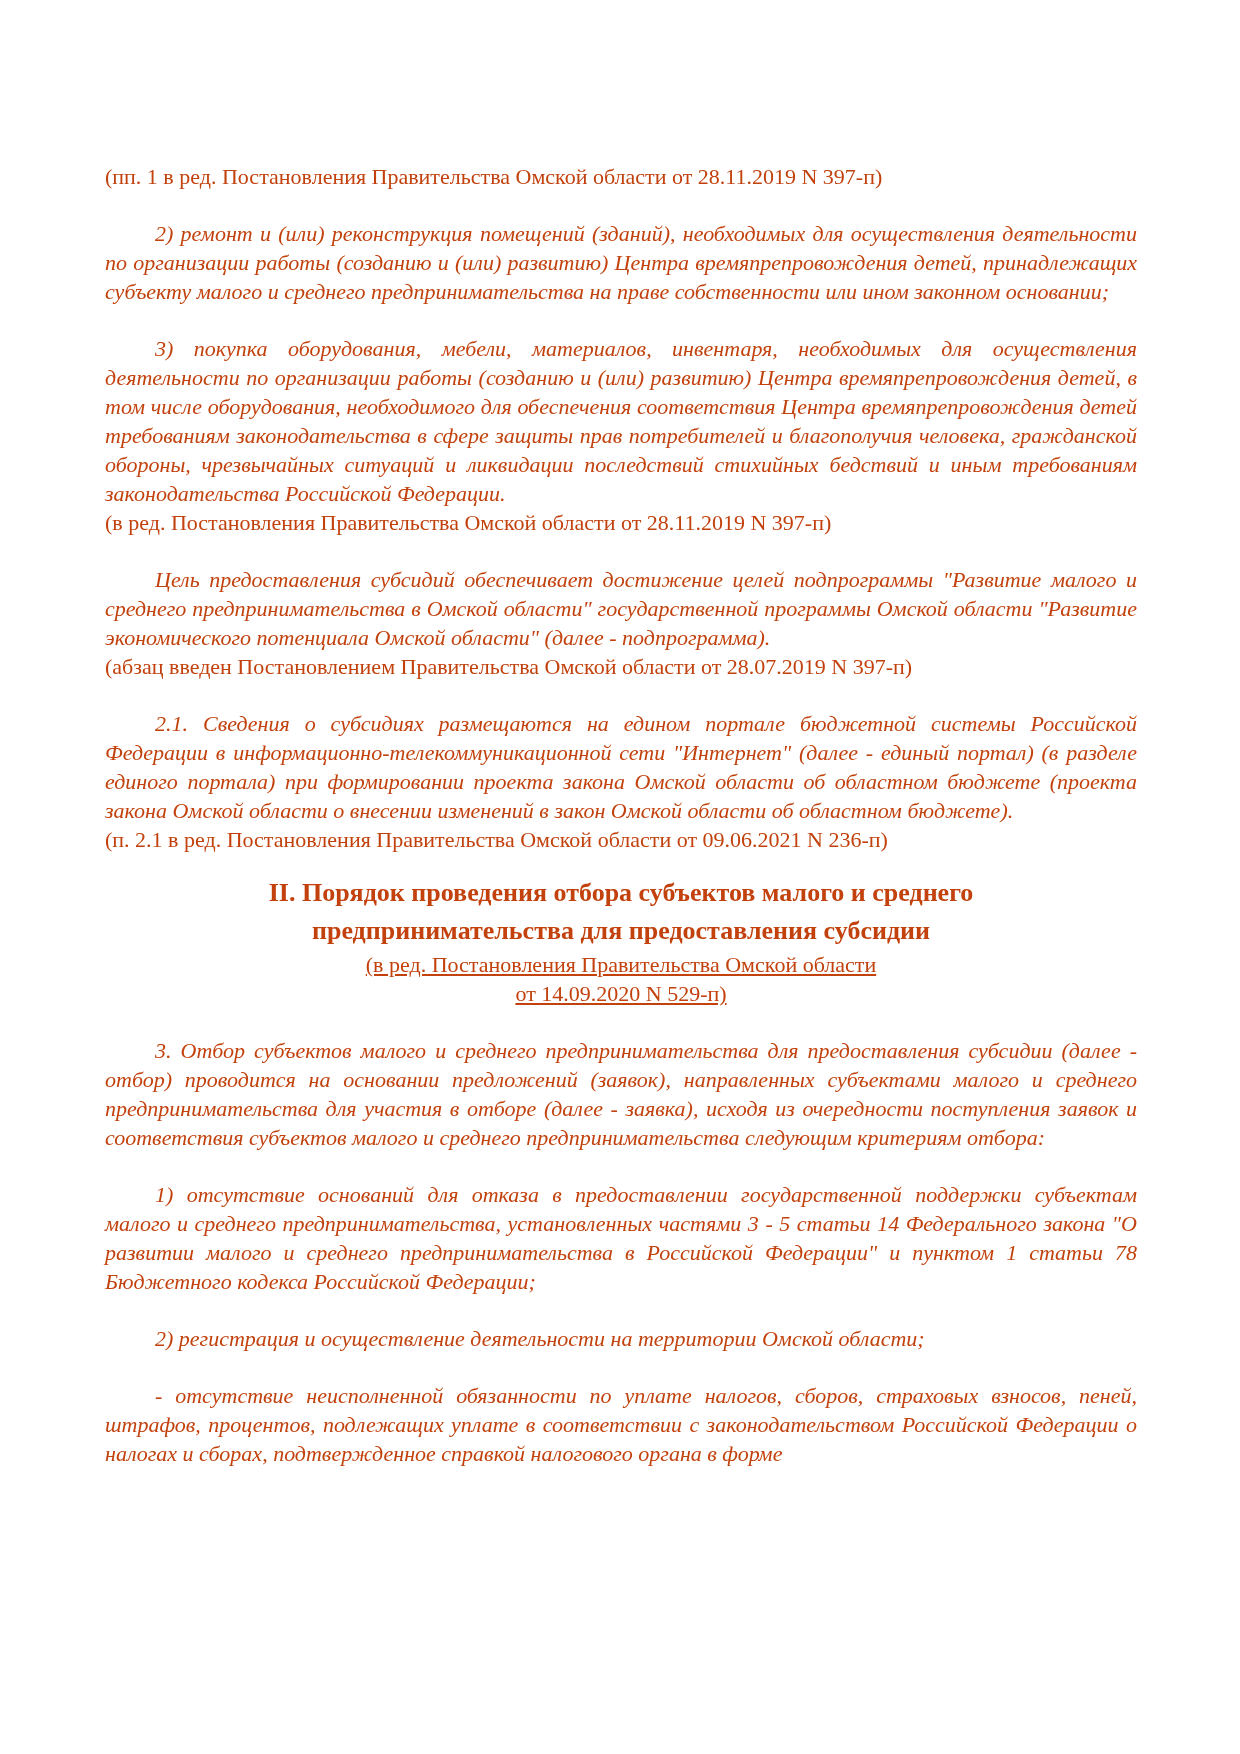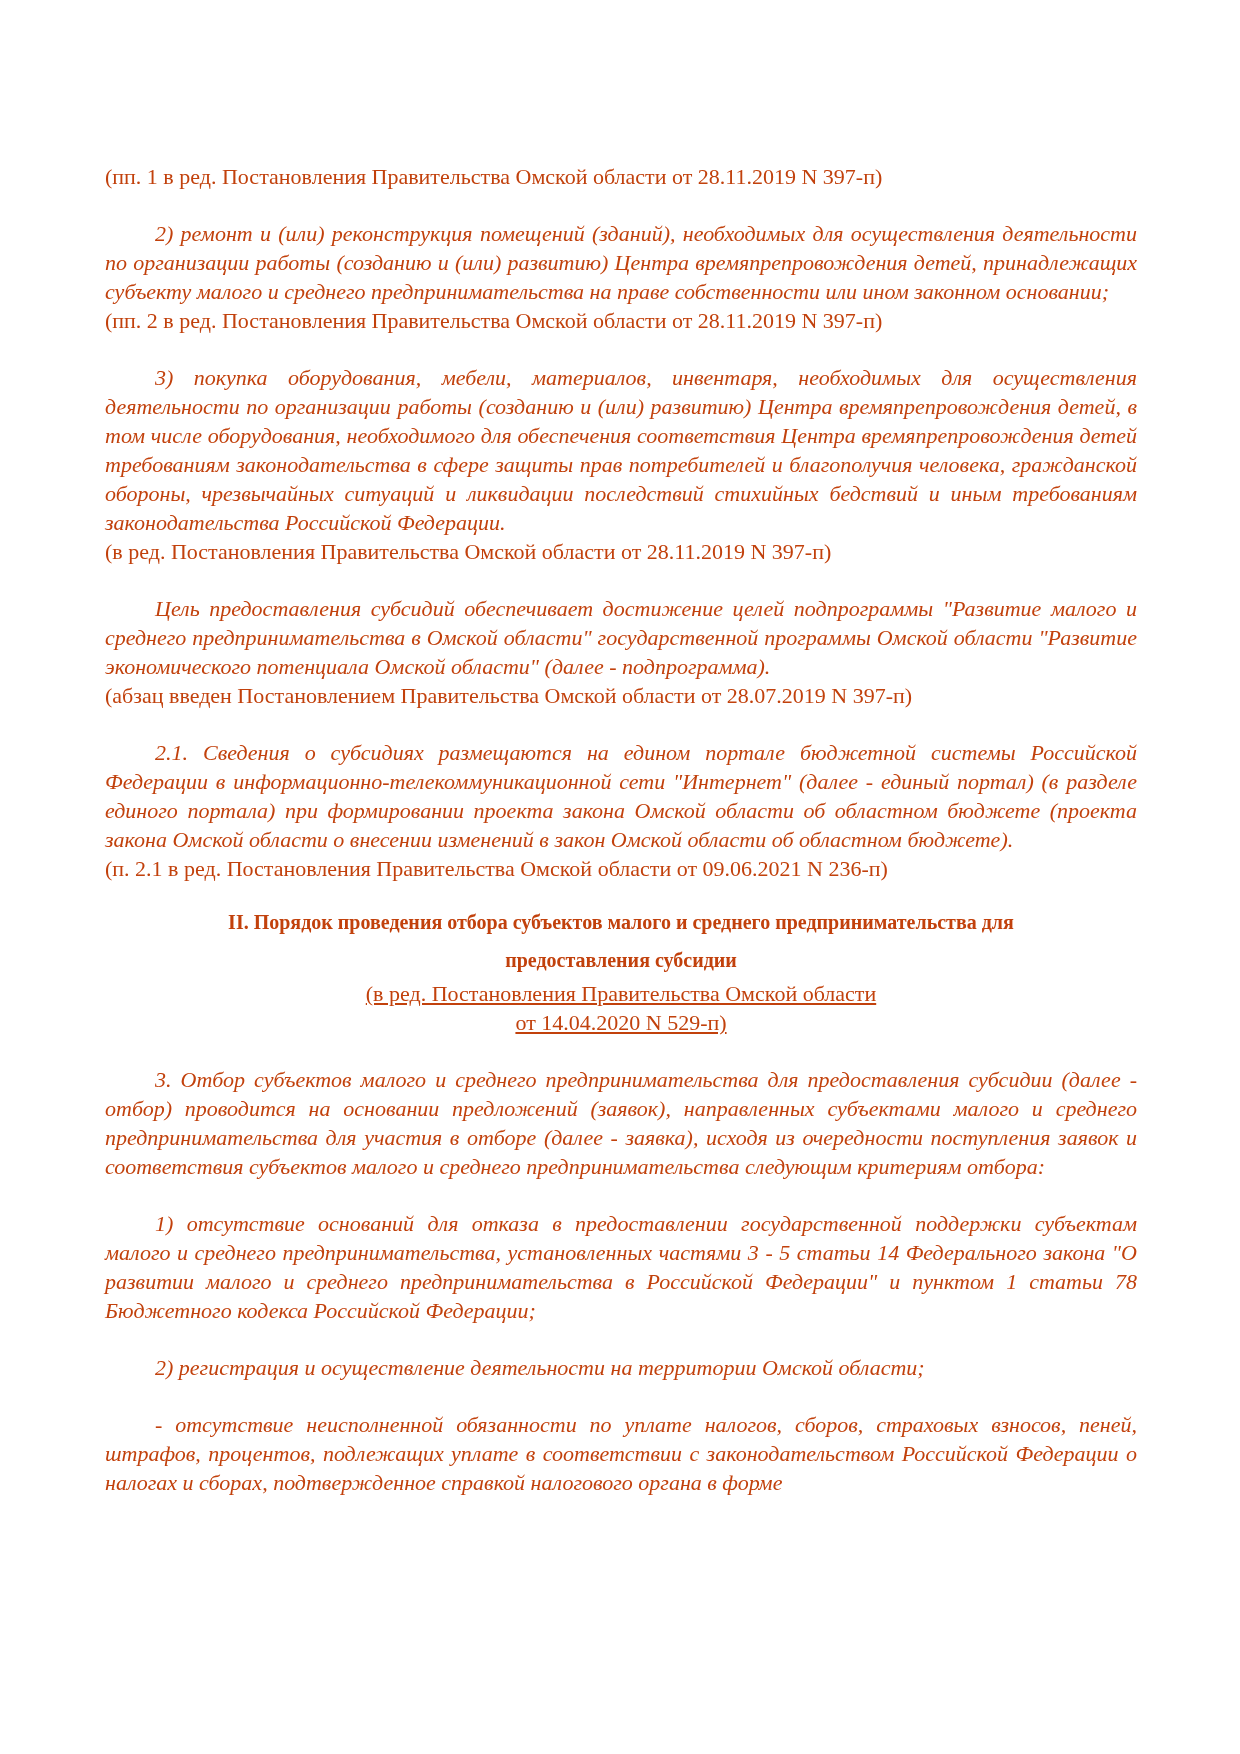--- a/index.html
+++ b/index.html
@@ -30,47 +30,46 @@
   .amend {
     margin: 0;
     text-align: left;
     text-indent: 0;
   }
   .amend.first {
     margin-top: 0;
   }
   .heading {
     font-weight: bold;
-    font-size: 20px;
+    font-size: 26px;
     line-height: 38px;
     text-align: center;
     text-indent: 0;
     max-width: 910px;
     margin: 20px auto 0 auto;
   }
   .hnote {
     margin: 0;
     text-align: center;
     text-indent: 0;
     text-decoration: underline;
   }
 </style>
 </head>
 <body>
 
 <div class="page">
   <p class="amend first">(пп. 1 в ред. Постановления Правительства Омской области от 28.11.2019 N 397-п)</p>
   <p class="para">2) ремонт и (или) реконструкция помещений (зданий), необходимых для осуществления деятельности по организации работы (созданию и (или) развитию) Центра времяпрепровождения детей, принадлежащих субъекту малого и среднего предпринимательства на праве собственности или ином законном основании;</p>
-  <p class="amend">(пп. 2 в ред. Постановления Правительства Омской области от 28.11.2019 N 397-п)</p>
   <p class="para">3) покупка оборудования, мебели, материалов, инвентаря, необходимых для осуществления деятельности по организации работы (созданию и (или) развитию) Центра времяпрепровождения детей, в том числе оборудования, необходимого для обеспечения соответствия Центра времяпрепровождения детей требованиям законодательства в сфере защиты прав потребителей и благополучия человека, гражданской обороны, чрезвычайных ситуаций и ликвидации последствий стихийных бедствий и иным требованиям законодательства Российской Федерации.</p>
   <p class="amend">(в ред. Постановления Правительства Омской области от 28.11.2019 N 397-п)</p>
   <p class="para">Цель предоставления субсидий обеспечивает достижение целей подпрограммы "Развитие малого и среднего предпринимательства в Омской области" государственной программы Омской области "Развитие экономического потенциала Омской области" (далее - подпрограмма).</p>
   <p class="amend">(абзац введен Постановлением Правительства Омской области от 28.07.2019 N 397-п)</p>
   <p class="para">2.1. Сведения о субсидиях размещаются на едином портале бюджетной системы Российской Федерации в информационно-телекоммуникационной сети "Интернет" (далее - единый портал) (в разделе единого портала) при формировании проекта закона Омской области об областном бюджете (проекта закона Омской области о внесении изменений в закон Омской области об областном бюджете).</p>
   <p class="amend">(п. 2.1 в ред. Постановления Правительства Омской области от 09.06.2021 N 236-п)</p>
   <p class="heading">II. Порядок проведения отбора субъектов малого и среднего предпринимательства для предоставления субсидии</p>
   <p class="hnote">(в ред. Постановления Правительства Омской области</p>
-  <p class="hnote">от 14.04.2020 N 529-п)</p>
+  <p class="hnote">от 14.09.2020 N 529-п)</p>
   <p class="para">3. Отбор субъектов малого и среднего предпринимательства для предоставления субсидии (далее - отбор) проводится на основании предложений (заявок), направленных субъектами малого и среднего предпринимательства для участия в отборе (далее - заявка), исходя из очередности поступления заявок и соответствия субъектов малого и среднего предпринимательства следующим критериям отбора:</p>
   <p class="para">1) отсутствие оснований для отказа в предоставлении государственной поддержки субъектам малого и среднего предпринимательства, установленных частями 3 - 5 статьи 14 Федерального закона "О развитии малого и среднего предпринимательства в Российской Федерации" и пунктом 1 статьи 78 Бюджетного кодекса Российской Федерации;</p>
   <p class="para">2) регистрация и осуществление деятельности на территории Омской области;</p>
   <p class="para">- отсутствие неисполненной обязанности по уплате налогов, сборов, страховых взносов, пеней, штрафов, процентов, подлежащих уплате в соответствии с законодательством Российской Федерации о налогах и сборах, подтвержденное справкой налогового органа в форме</p>
 </div>
 
 </body></html>

